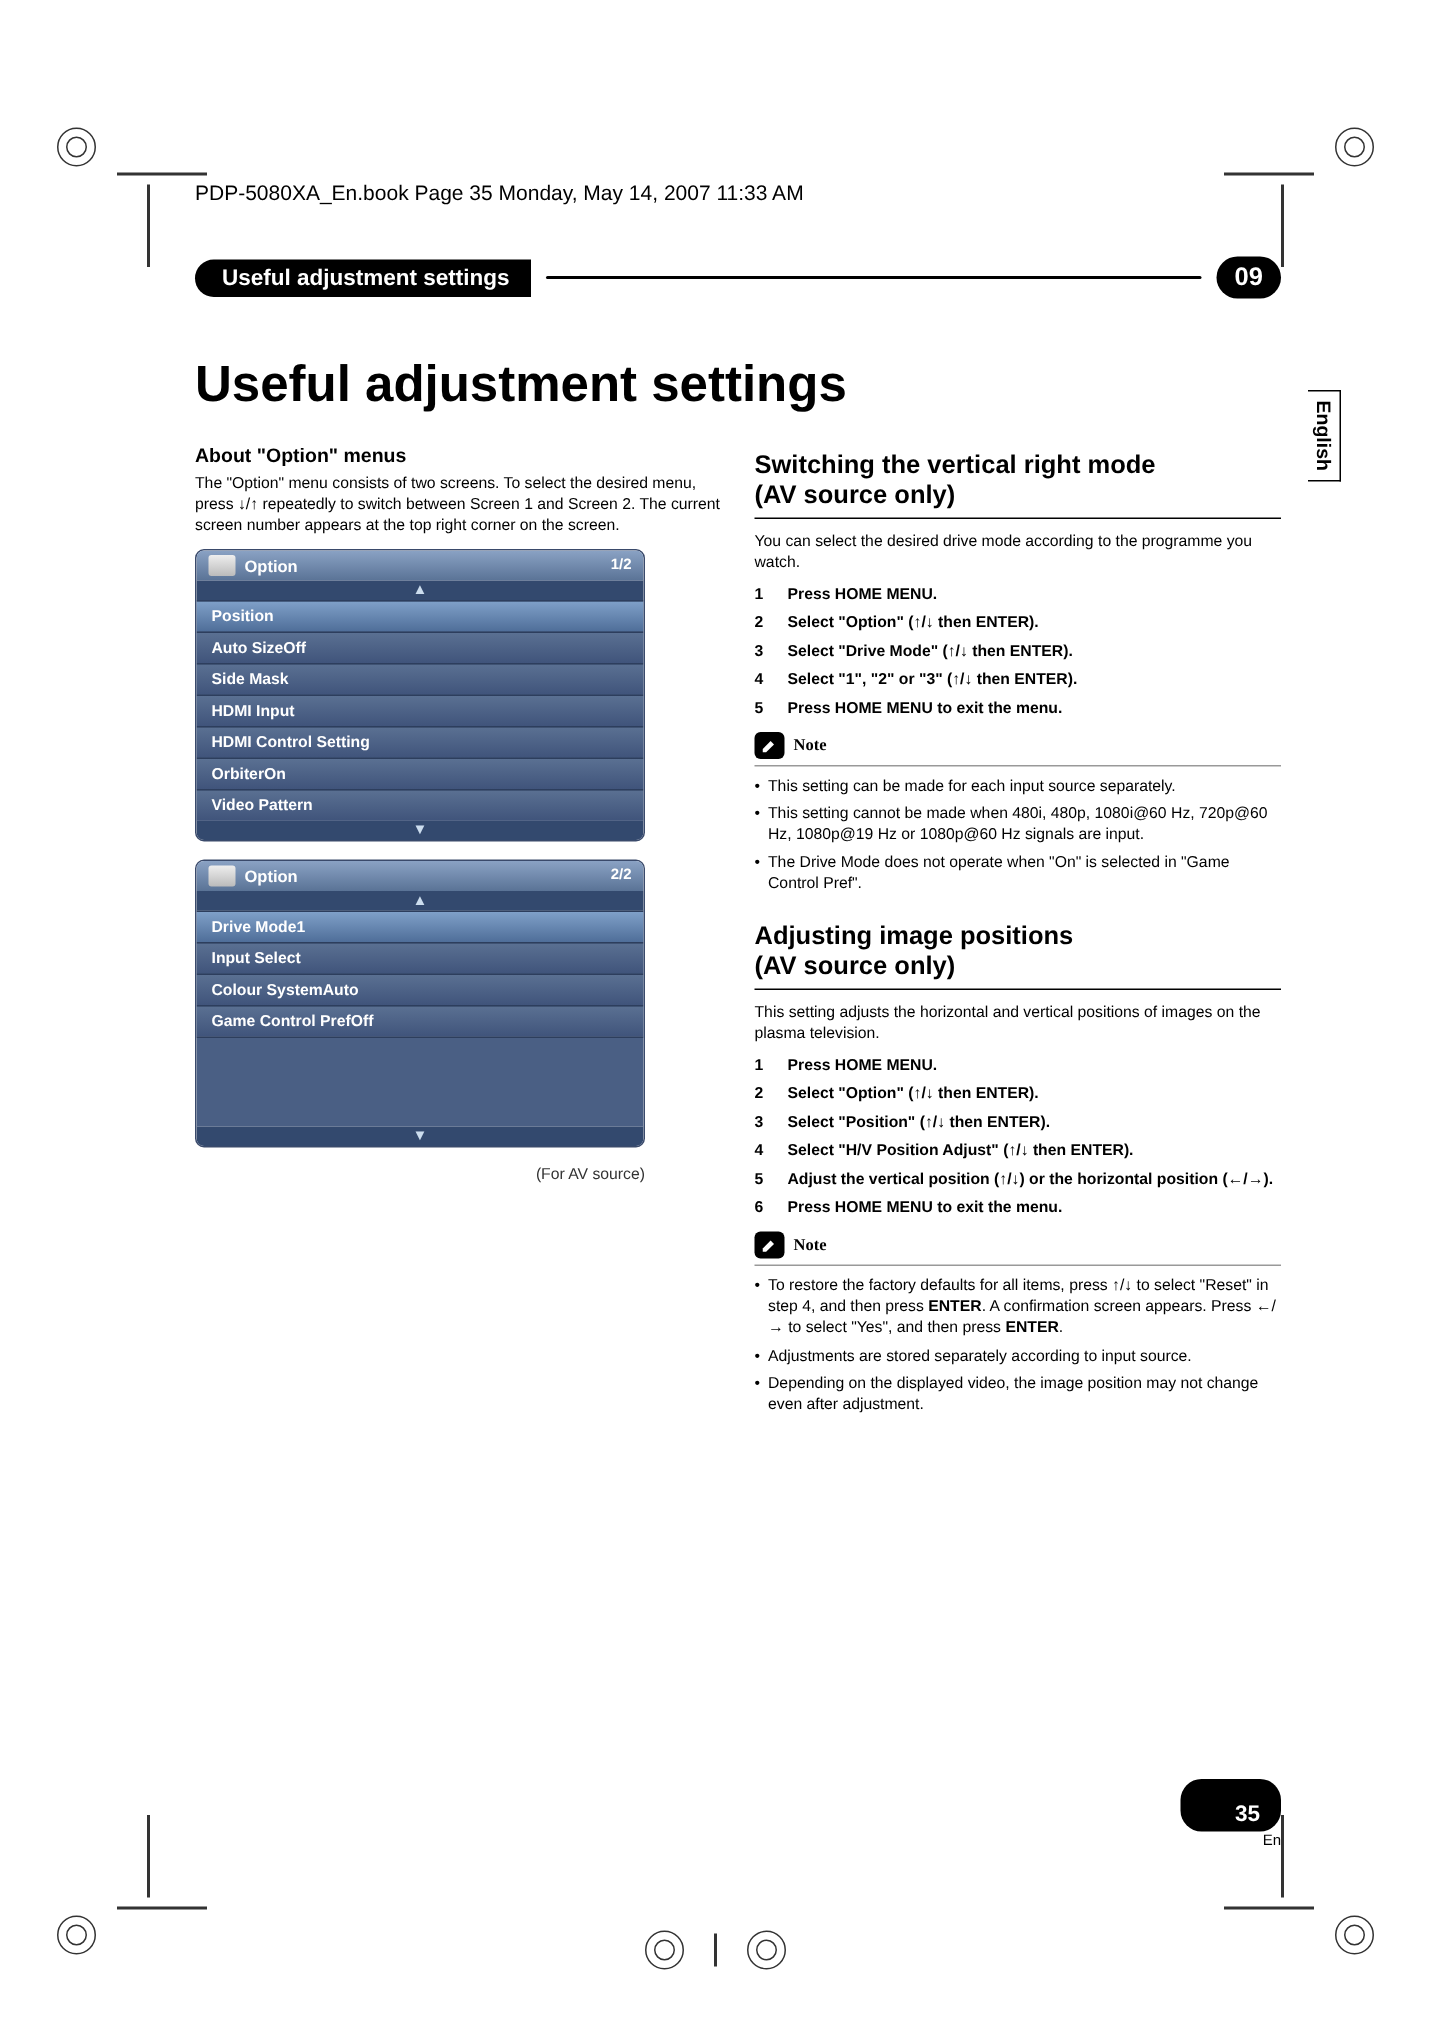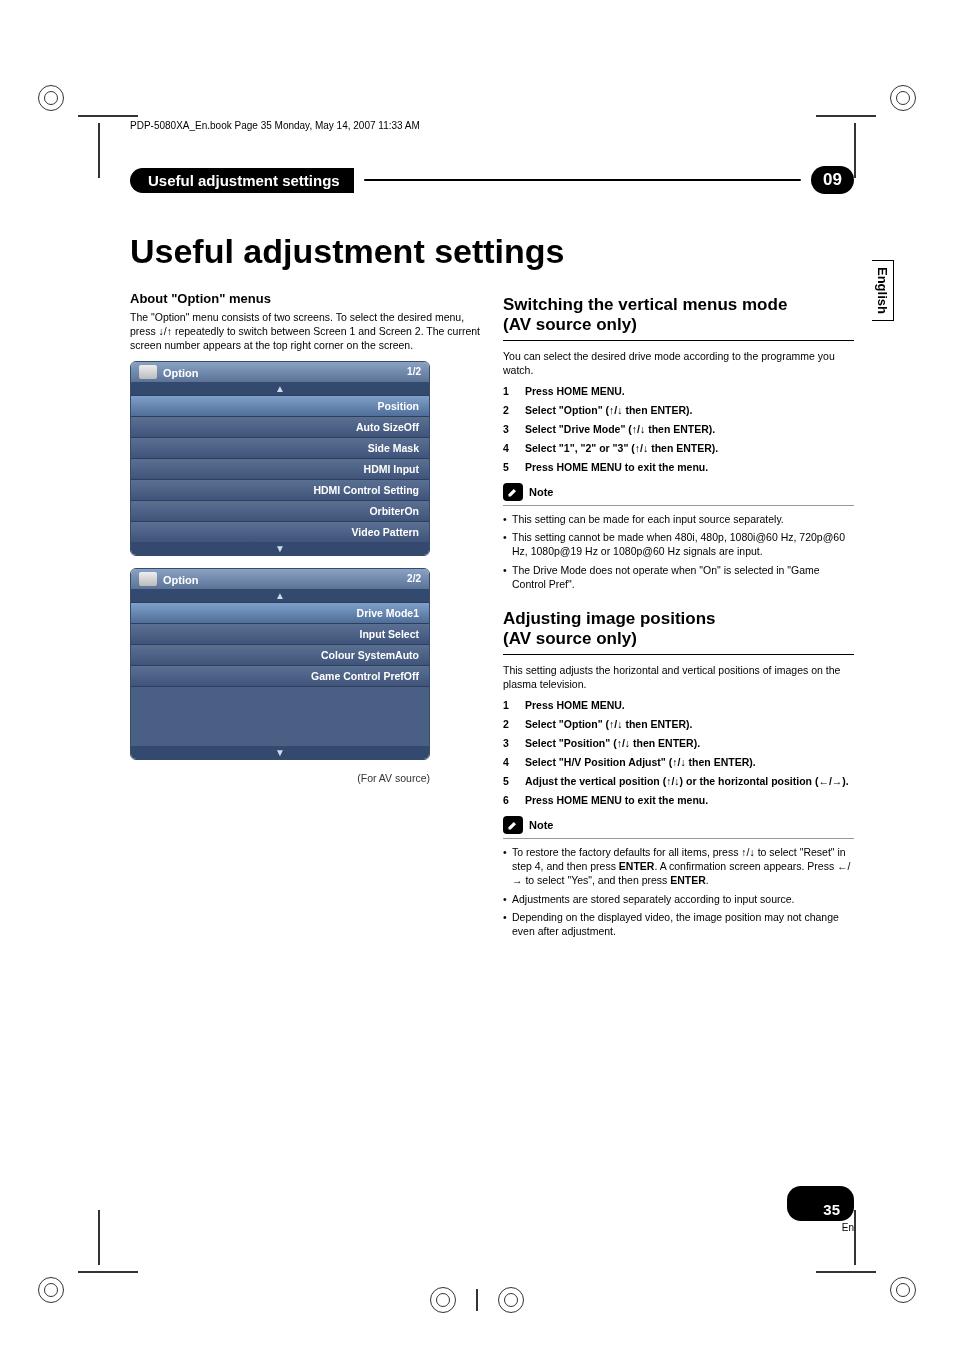--- a/index.html
+++ b/index.html
@@ -31,21 +31,21 @@
 
     
     .center-mark-bottom { position:absolute; bottom:38px; left:50%; transform:translateX(-50%); display:flex; gap:20px; align-items:center;}
     .center-mark-bottom .reg-dots{position:relative;}
 
     .page {
       position: absolute;
       left: 130px; top: 120px; right: 100px; bottom: 120px;
     }
     .bookline {
-      font-size: 10px;
+      font-size: 14px;
       color: #000;
       margin-bottom: 35px;
     }
     
     .header {
       position: relative;
       height: 28px;
       margin-bottom: 38px;
     }
     .header-pill {
@@ -85,21 +85,21 @@
     h2.section-title { font-weight:bold; font-size:17px; line-height:1.2; padding-bottom:4px; border-bottom:1.5px solid #000; margin-top:4px; margin-bottom:8px;}
     p.body { font-size:10.5px; line-height:1.35; margin-bottom:8px; }
     .steps { list-style:none; }
     .steps li { display:flex; gap:10px; font-size:10.5px; margin-bottom:7px; }
     .steps li .num { font-weight:bold; width:12px; flex-shrink:0;}
     .steps li .txt { font-weight:bold; }
     .bullets { list-style:none; margin-left:0; }
     .bullets li { font-size:10.5px; line-height:1.35; margin-bottom:4px; padding-left:9px; position:relative;}
     .bullets li::before{content:"•"; position:absolute; left:0;}
 
-    .note-head { display:flex; align-items:center; gap:6px; margin:10px 0 4px 0;}
+    .note-head { display:flex; align-items:center; gap:6px; margin:10px 0 4px 0;font-family:Liberation Serif, serif;}
     .note-pill { background:#000; color:#fff; border-radius:4px; display:inline-flex; align-items:center; justify-content:center; width:20px; height:18px; font-size:12px;}
     .note-pill svg{width:12px;height:12px;}
     .note-label { font-weight:bold; font-size:11px;}
     .note-rule { height:1px; background:#999; margin-bottom:6px;}
 
     
     .osd {
       border:1px solid #3a4a6b;
       border-radius:6px;
       overflow:hidden; margin-bottom:12px;
@@ -109,21 +109,21 @@
       background: linear-gradient(#8aa2c4,#5a7396);
       color:#fff; font-size:11px; font-weight:bold;
       display:flex; align-items:center; padding:3px 8px;
       justify-content:space-between;
     }
     .osd-head .lefthd{display:flex;align-items:flex-end;gap:6px;}
     .osd-head .toolicon{width:18px;height:14px;background:linear-gradient(#eee,#bbb);border-radius:2px;display:inline-block;position:relative;}
     .osd-head .pg { font-size:10px; font-weight:bold;}
     .osd-body { background:#4a5f84; padding:0;}
     .osd-row {
-      display:flex; justify-content:flex-end;
+      display:flex; justify-content:flex-start;
       color:#fff; font-size:10.5px; font-weight:bold;
       padding:4px 10px;
       background:linear-gradient(#5a7092,#40547b);
       border-top:1px solid #2d3e5d;
     }
     .osd-row.sel { background:linear-gradient(#7fa0c8,#4f6e99);}
     .osd-row .v { font-weight:bold; }
     .osd-arrow { color:#cde; font-size:10px; text-align:center; background:#33496e; padding:1px 0;}
     .osd-bottom { height:60px; background:#4a5f84; border-top:1px solid #2d3e5d;}
     .caption { text-align:right; width:300px; font-size:10.5px; color:#333; margin-top:4px;}
@@ -256,21 +256,21 @@
           </div>
         <div class="osd-bottom"></div>
         <div class="osd-arrow">▼</div>
       </div>
       <div class="caption">(For AV source)</div>
     </div>
 
     <div class="col">
 
       <h2 class="section-title">
-        <span>Switching the vertical menus mode</span><br><span>(AV source only)</span>
+        <span>Switching the vertical right mode</span><br><span>(AV source only)</span>
       </h2>
       <p class="body">You can select the desired drive mode according to the programme you watch.</p>
       <ol class="steps" id="stepsA">
           <li>
             <span class="num">1</span>
             <span class="txt">Press HOME MENU.</span>
           </li>
           <li>
             <span class="num">2</span>
             <span class="txt">Select "Option" (↑/↓ then ENTER).</span>

